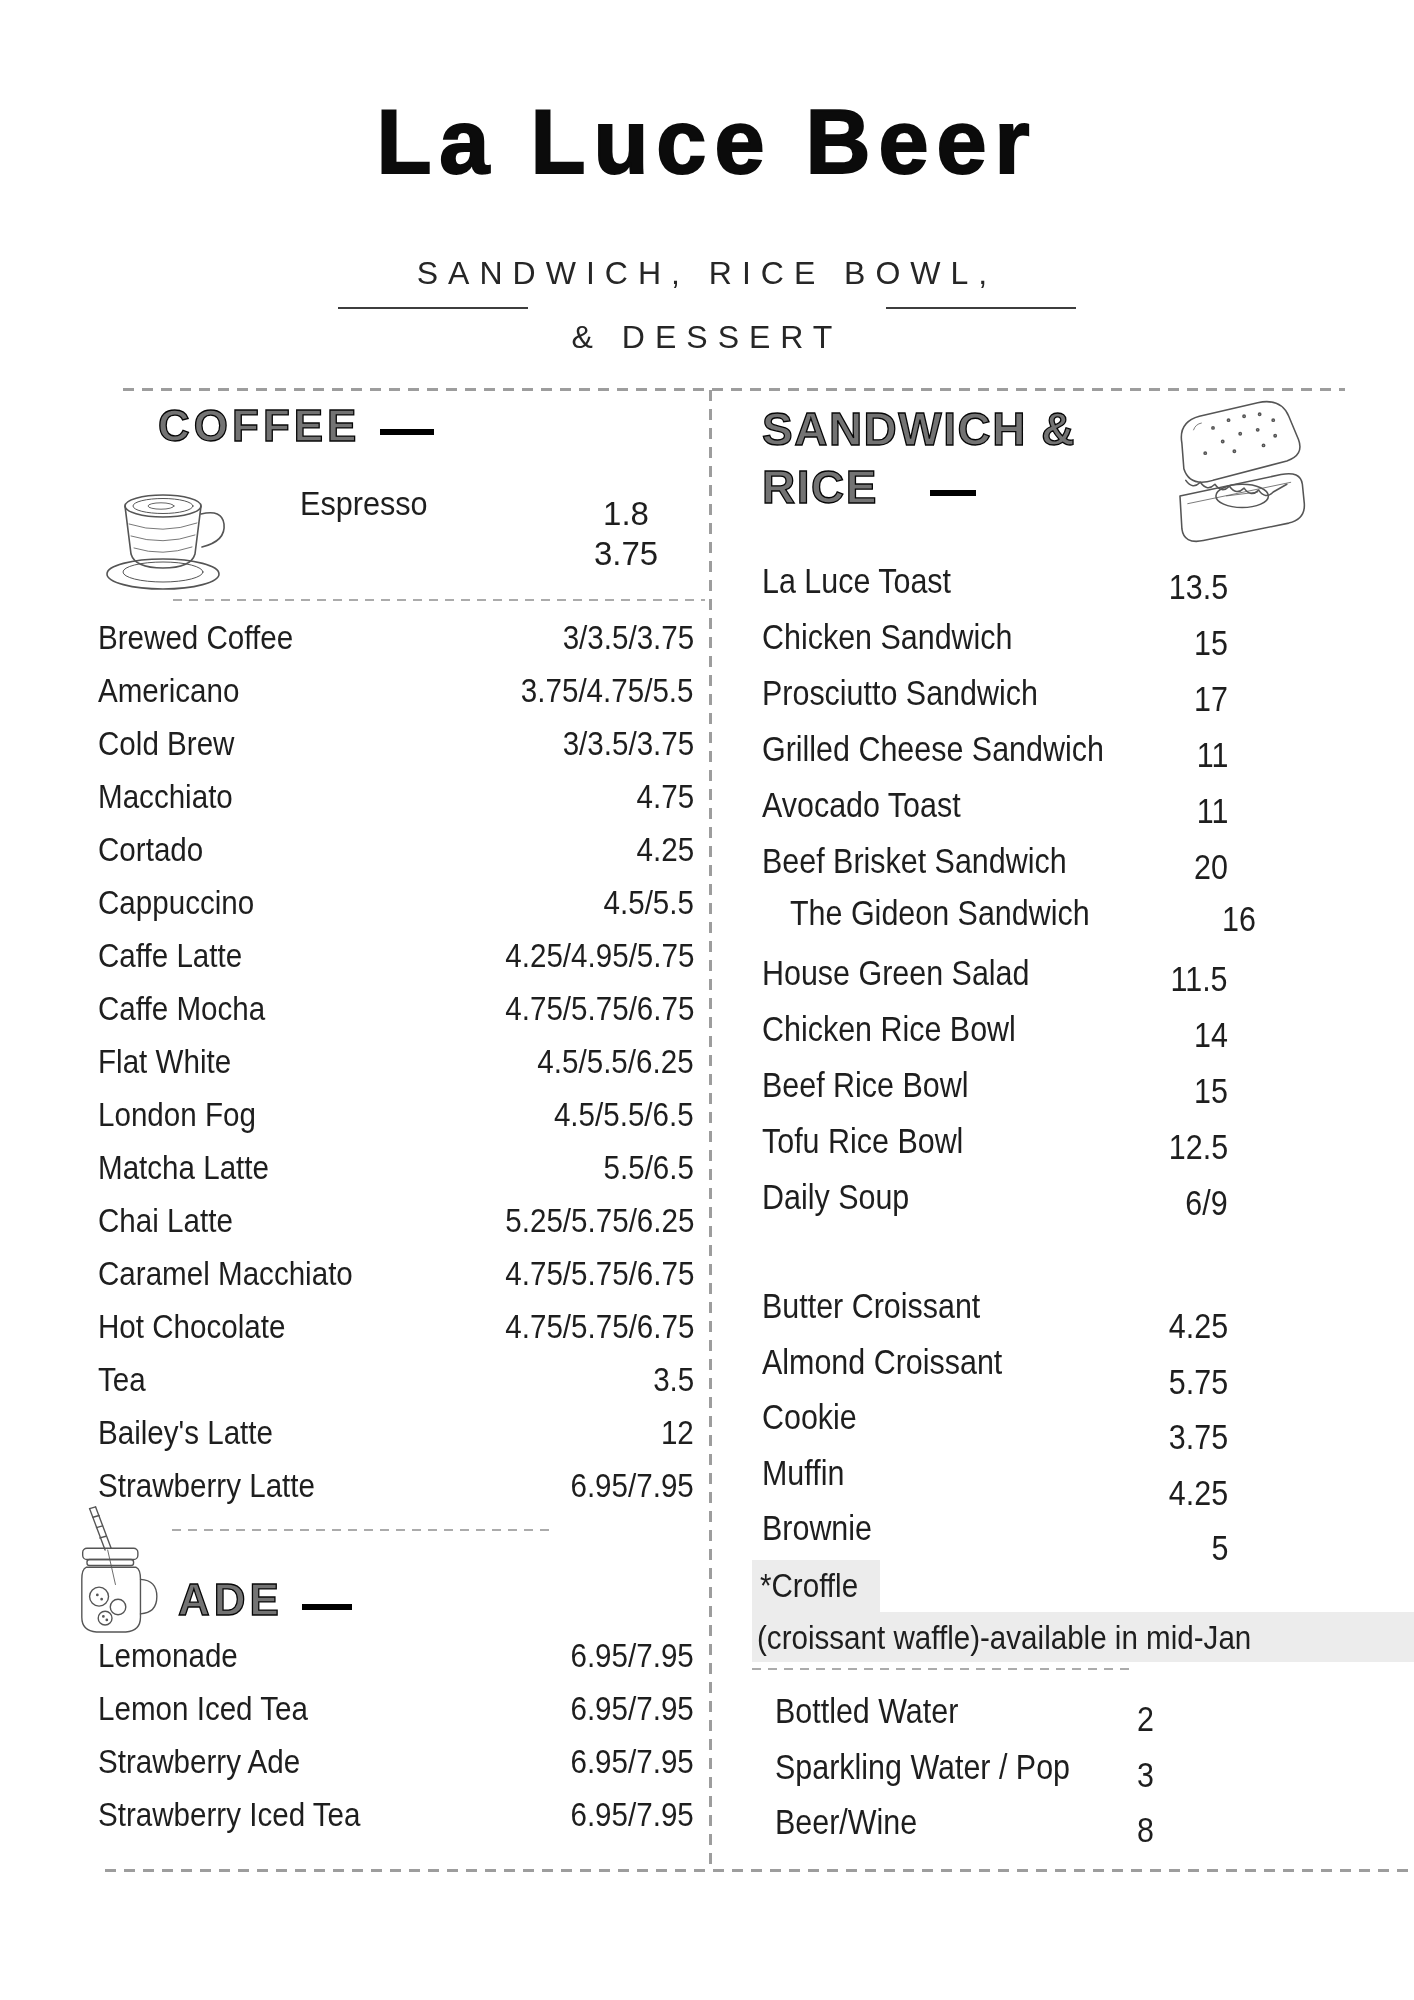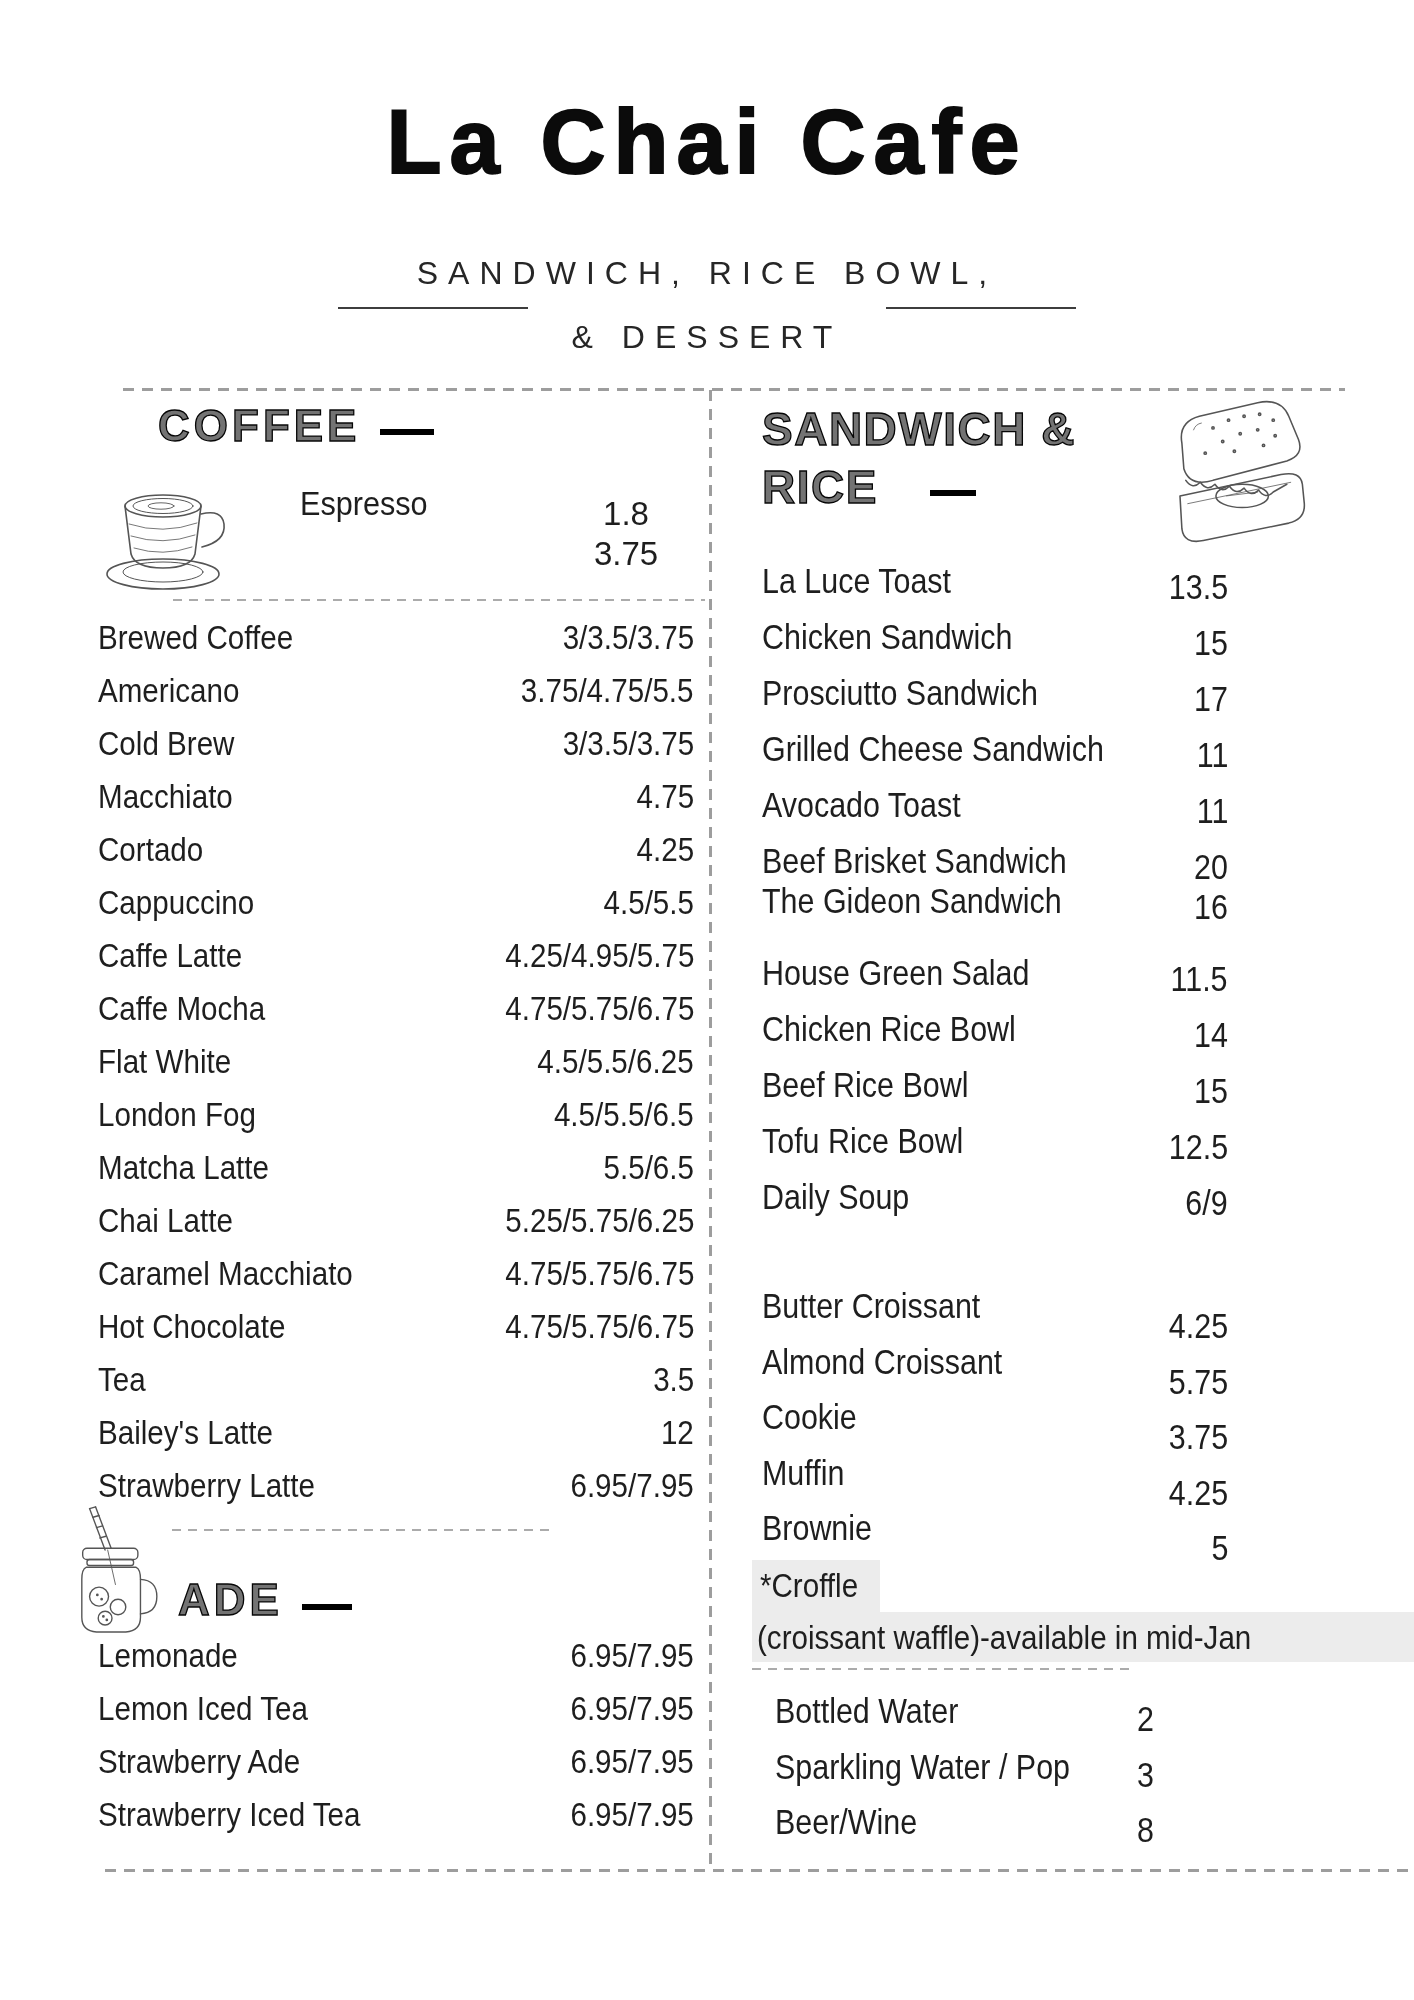--- a/index.html
+++ b/index.html
@@ -41,21 +41,21 @@
   .note-text{font-size:34px;transform:scaleX(0.87);transform-origin:left top;white-space:nowrap;color:#1e1e1e;line-height:1;}
 
   svg{display:block;}
   .lineart{stroke:#555;fill:none;stroke-width:1.6;stroke-linecap:round;stroke-linejoin:round;}
 </style>
 </head>
 <body>
 
 <div id="canvas">
 
-  <div class="abs title">La Chai Cafe</div>
+  <div class="abs title">La Luce Beer</div>
   <div class="abs sub" style="top:257px">SANDWICH, RICE BOWL,</div>
   <div class="abs sub" style="top:321px">&amp; DESSERT</div>
   <div class="abs deco" style="left:338px;top:307px;width:190px"></div>
   <div class="abs deco" style="left:886px;top:307px;width:190px"></div>
 
   <div class="abs dash-h" style="left:123px;top:388px;width:1222px"></div>
   <div class="abs dash-h" style="left:105px;top:1869px;width:1303px"></div>
   <div class="abs dash-v" style="left:709px;top:390px;height:1479px"></div>
 
   <div class="abs heading" style="left:158px;top:404px">COFFEE</div>
@@ -255,21 +255,21 @@
         <span class="iprice">11</span>
       </div>
       <div class="row" style="top: 224px;">
         <span class="iname">Avocado Toast</span>
         <span class="iprice">11</span>
       </div>
       <div class="row" style="top: 280px;">
         <span class="iname">Beef Brisket Sandwich</span>
         <span class="iprice">20</span>
       </div>
-      <div class="row" style="top: 320px;">
+      <div class="row" style="top: 332px; margin-left: 28px;">
         <span class="iname">The Gideon Sandwich</span>
         <span class="iprice">16</span>
       </div>
       <div class="row" style="top: 392px;">
         <span class="iname">House Green Salad</span>
         <span class="iprice">11.5</span>
       </div>
       <div class="row" style="top: 448px;">
         <span class="iname">Chicken Rice Bowl</span>
         <span class="iprice">14</span>

